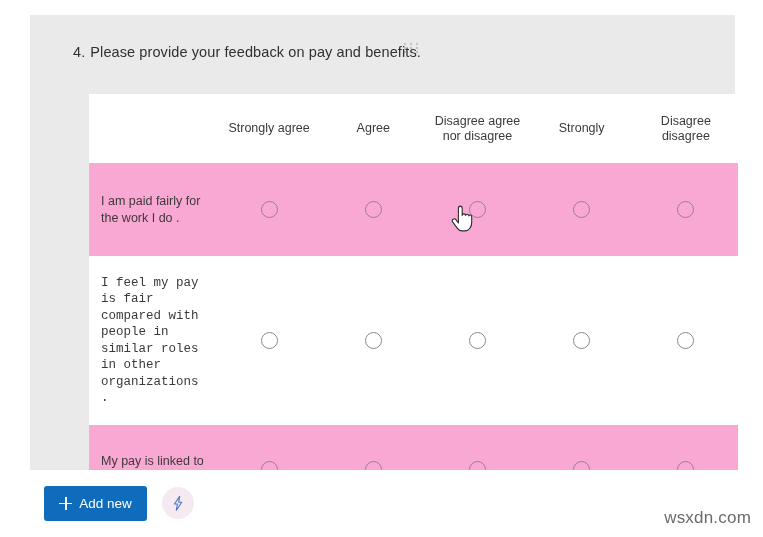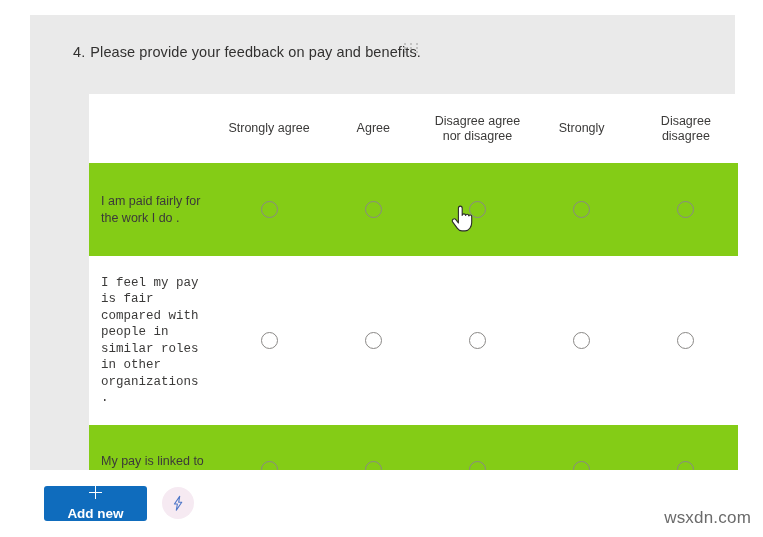--- a/index.html
+++ b/index.html
@@ -89,21 +89,21 @@
     color: #3b3a39;
     text-align: center;
     padding: 0 4px;
     background: #ffffff;
   }
   .matrix-table thead th.label-head {
     background: #ffffff;
   }
 
   .matrix-table tbody tr.alt td {
-    background: #84cc16;
+    background: #f9a8d4;
   }
   .matrix-table tbody tr td {
     background: #ffffff;
   }
 
   .matrix-table tbody td {
     vertical-align: middle;
     padding: 0;
     height: 70px;
   }
@@ -144,28 +144,27 @@
     left: 44px;
     top: 486px;
     width: 103px;
     height: 35px;
     background: #0f6cbd;
     border: none;
     border-radius: 3px;
     color: #ffffff;
     font-family: "Liberation Sans", sans-serif;
     font-size: 13.5px;
-    font-weight: bold;
+    font-weight: normal;
     display: flex;
     align-items: center;
     justify-content: center;
     gap: 7px;
     cursor: pointer;
     padding: 0;
-    flex-direction: column;
   }
   .plus-icon {
     position: relative;
     display: inline-block;
     width: 13px;
     height: 13px;
     flex: 0 0 auto;
   }
   .plus-icon::before,
   .plus-icon::after {

